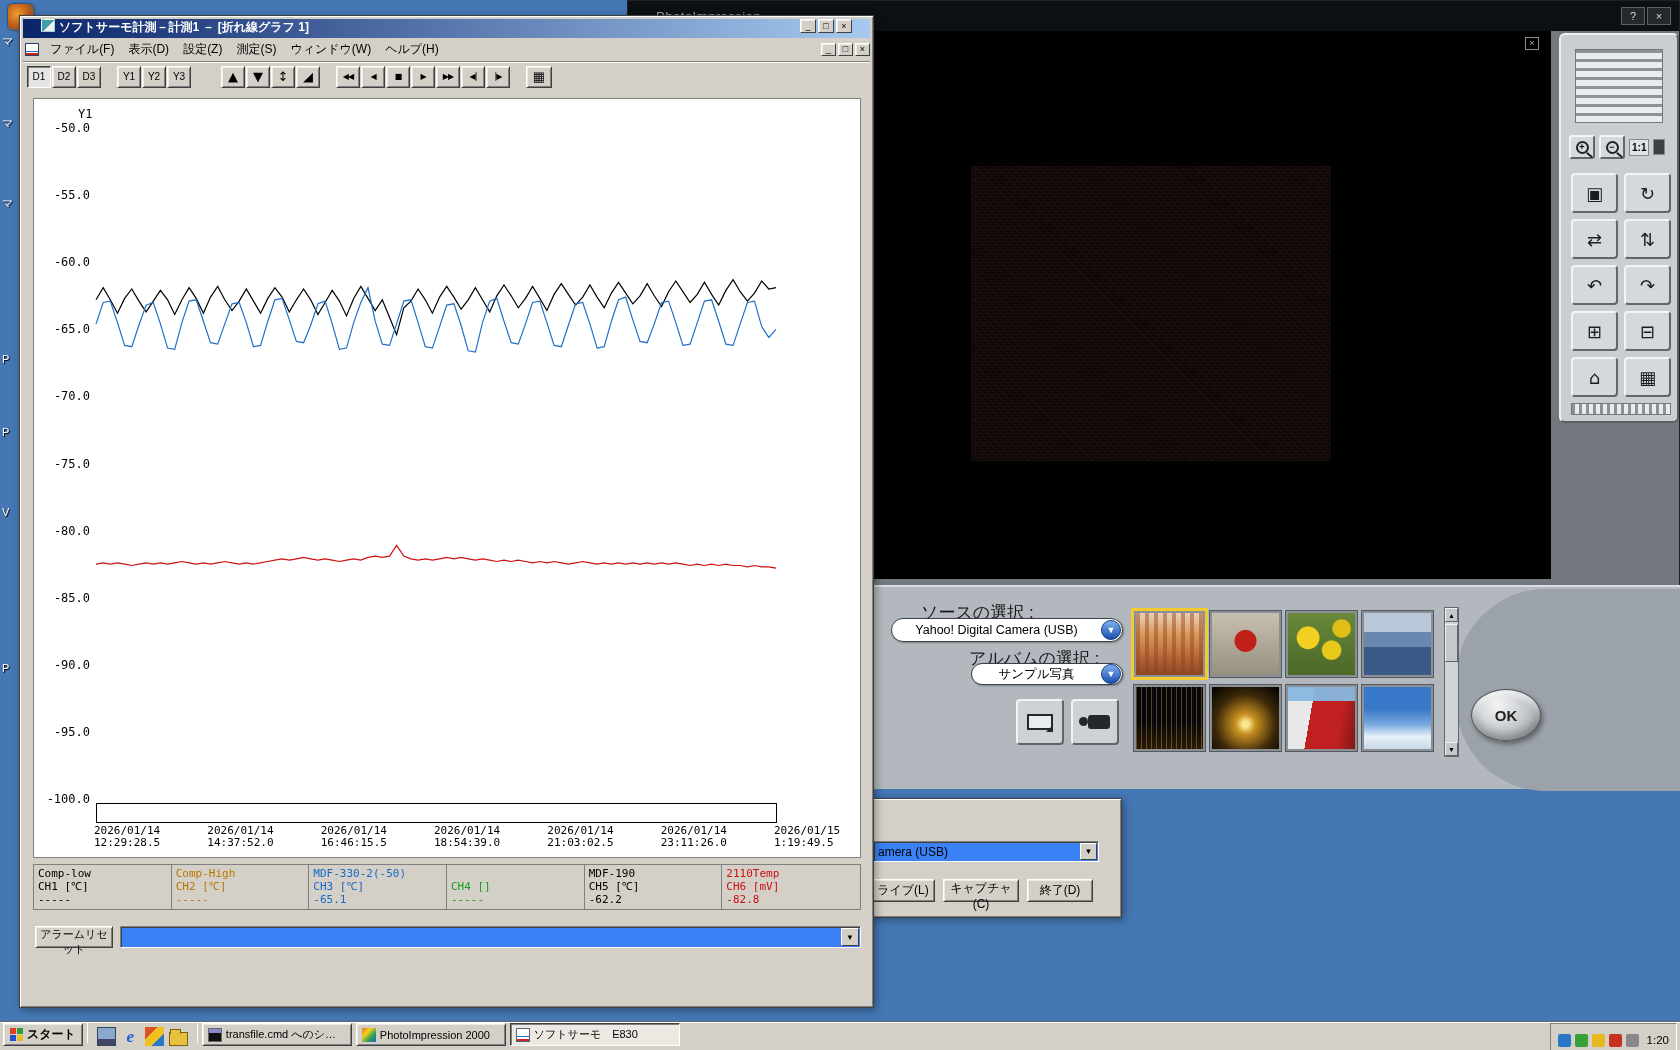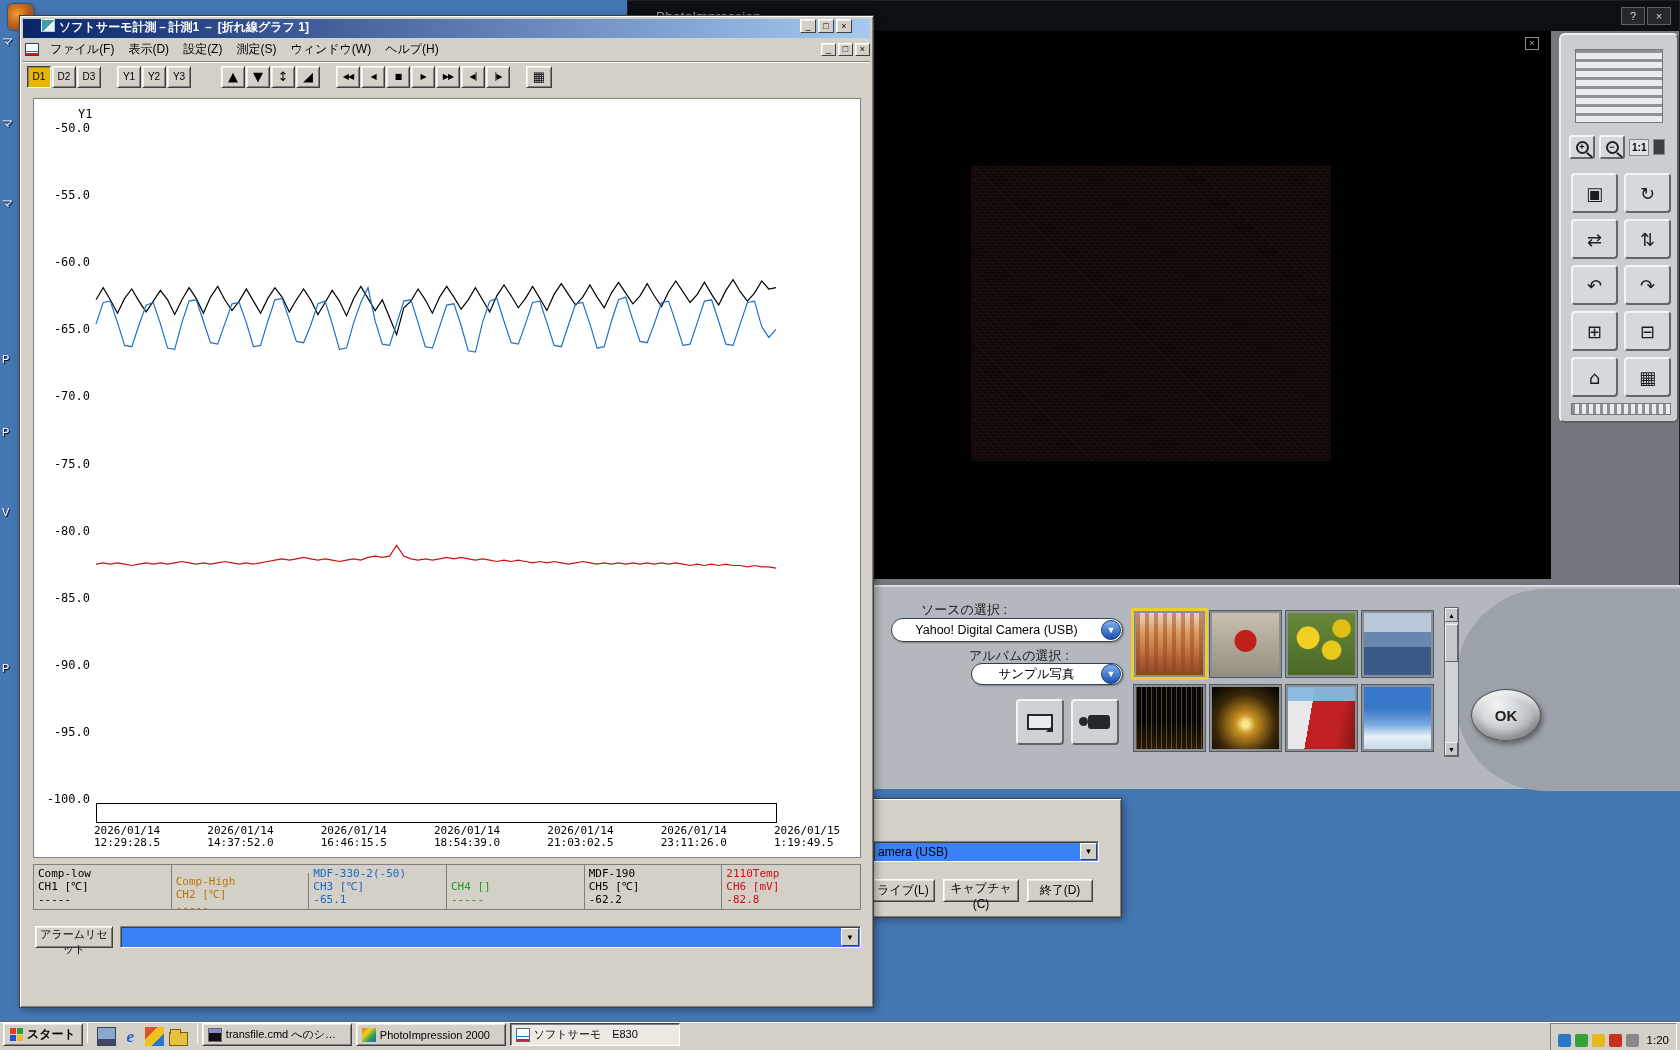--- a/index.html
+++ b/index.html
@@ -88,21 +88,21 @@
     border-color:#f2f4f6 #60666a #60666a #f2f4f6; border-radius:4px;
     font-size:18px; color:#1a1d20; display:flex; align-items:center; justify-content:center;
     font-family:"DejaVu Sans",sans-serif; }
   .pi-ribs2 { position:absolute; left:10px; bottom:6px; width:100px; height:12px;
     background:repeating-linear-gradient(90deg,#8b9398 0 3px,#e8ecef 3px 7px);
     border:1px solid #777; }
   .pi-bottom { position:absolute; left:0; top:584px; width:1053px; height:204px;
     background:#b2b8bd; border-top:2px solid #d8dce0; border-top-left-radius:26px; }
   .pi-blob { position:absolute; right:0; top:2px; width:225px; height:202px;
     background:#9ba2a9; border-radius:90px 0 0 90px; }
-  .pi-label { position:absolute; font-size:13px; color:#15181b; }
+  .pi-label { position:absolute; font-size:17px; color:#15181b; }
   #source-label { left:293px; top:14px; }
   #album-label  { left:341px; top:60px; }
   .pill { position:absolute; background:#fff; border:1px solid #3a4046; border-radius:12px;
     display:flex; align-items:center; box-shadow:1px 1px 2px rgba(0,0,0,.3); }
   #source-pill { left:263px; top:31px; width:232px; height:24px; }
   #album-pill  { left:343px; top:76px; width:152px; height:22px; }
   .pill-text { flex:1; text-align:center; font-size:12.5px; }
   .pill-arrow { width:20px; height:20px; margin-right:1px; border-radius:50%;
     background:linear-gradient(#7fb0f0,#1a4fae); color:#fff; font-size:9px;
     display:flex; align-items:center; justify-content:center; border:1px solid #123a80; padding:0; }
@@ -187,21 +187,21 @@
   .toolbar { position:absolute; left:3px; top:45px; right:3px; height:30px;
     display:flex; align-items:center; gap:2px; padding:0 4px;
     border-top:1px solid #808080; box-shadow:inset 0 1px 0 #fff; }
   .tgroup { display:inline-flex; gap:1px; }
   .sep { width:12px; height:1px; }
   .tbtn { width:24px; height:22px; background:#d4d0c8; border:1px solid;
     border-color:#fff #404040 #404040 #fff;
     box-shadow:inset 1px 1px 0 #ecebe5, inset -1px -1px 0 #808080;
     font-size:10px; padding:0; display:inline-flex; align-items:center; justify-content:center; }
   .tbtn.pressed { border-color:#404040 #fff #fff #404040; box-shadow:inset 1px 1px 0 #808080;
-    background:#eab308; }
+    background:#e5e5e5; }
   .tbtn.glyph { font-size:13px; font-family:"DejaVu Sans",sans-serif; }
   .tbtn.vcr { font-size:8px; letter-spacing:-1px; font-family:"DejaVu Sans",sans-serif; }
   .tbtn.disp { width:26px; font-size:13px; font-family:"DejaVu Sans",sans-serif; }
 
   .chart-panel { position:absolute; left:13px; top:82px; width:828px; height:760px;
     background:#fff; border:1px solid #808080; overflow:hidden;
     font-family:"DejaVu Sans Mono",monospace; }
   .axis-label { position:absolute; left:44px; top:8px; font-size:12px; }
   .ytick { position:absolute; left:4px; width:52px; text-align:right; font-size:12px; }
   .xtick { position:absolute; top:726px; width:100px; white-space:pre-line;
@@ -467,21 +467,21 @@
         <div class="xtick" style="left: 740px;">2026/01/15
 1:19:49.5</div>
       </div>
   </div>
   <div id="legend">
       <div class="legend-cell" style="color: rgb(0, 0, 0);">
         <div class="legend-line">Comp-low</div>
         <div class="legend-line">CH1 [℃]</div>
         <div class="legend-line">-----</div>
       </div>
-      <div class="legend-cell" style="color: rgb(184, 120, 0); margin-top: 8px;">
+      <div class="legend-cell" style="color: rgb(184, 120, 0);">
         <div class="legend-line">Comp-High</div>
         <div class="legend-line">CH2 [℃]</div>
         <div class="legend-line">-----</div>
       </div>
       <div class="legend-cell" style="color: rgb(22, 104, 200);">
         <div class="legend-line">MDF-330-2(-50)</div>
         <div class="legend-line">CH3 [℃]</div>
         <div class="legend-line">-65.1</div>
       </div>
       <div class="legend-cell" style="color: rgb(24, 160, 24);">

